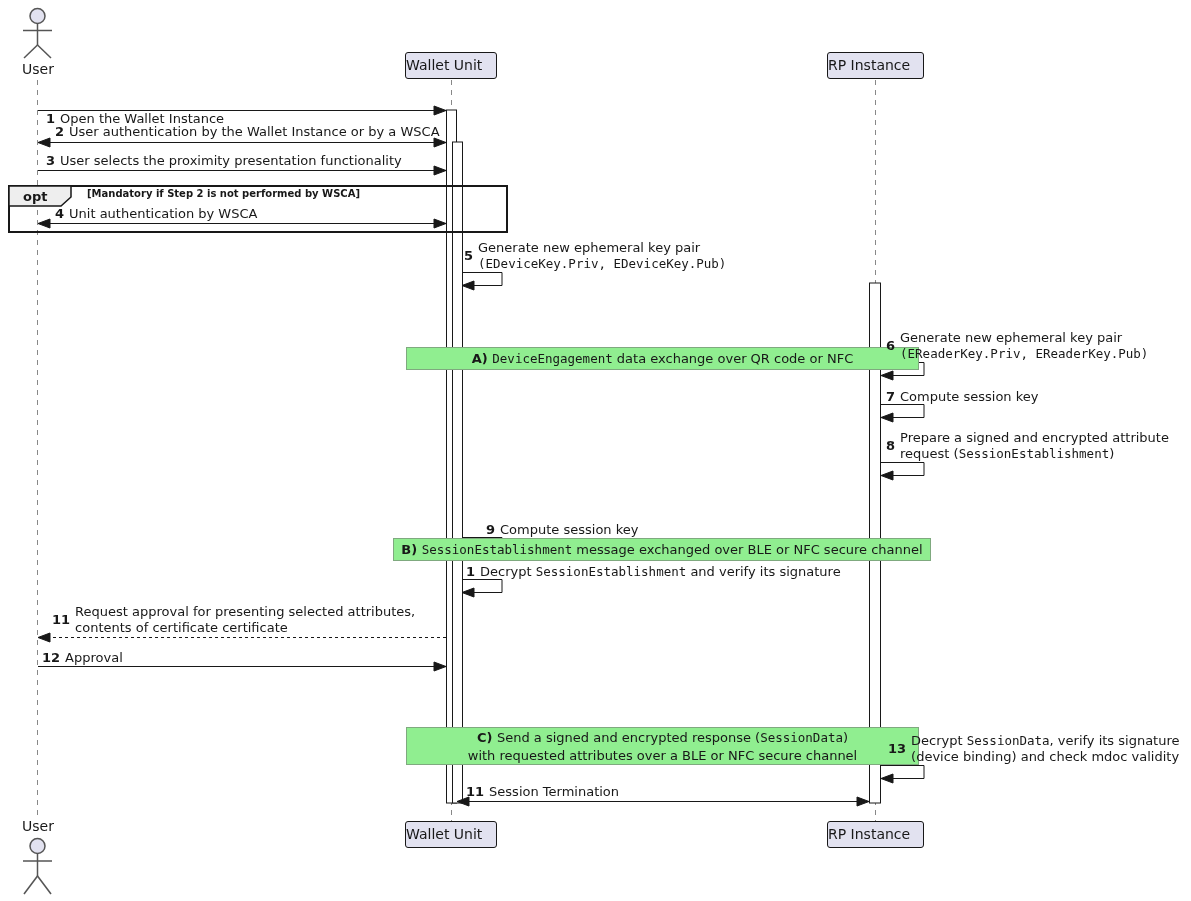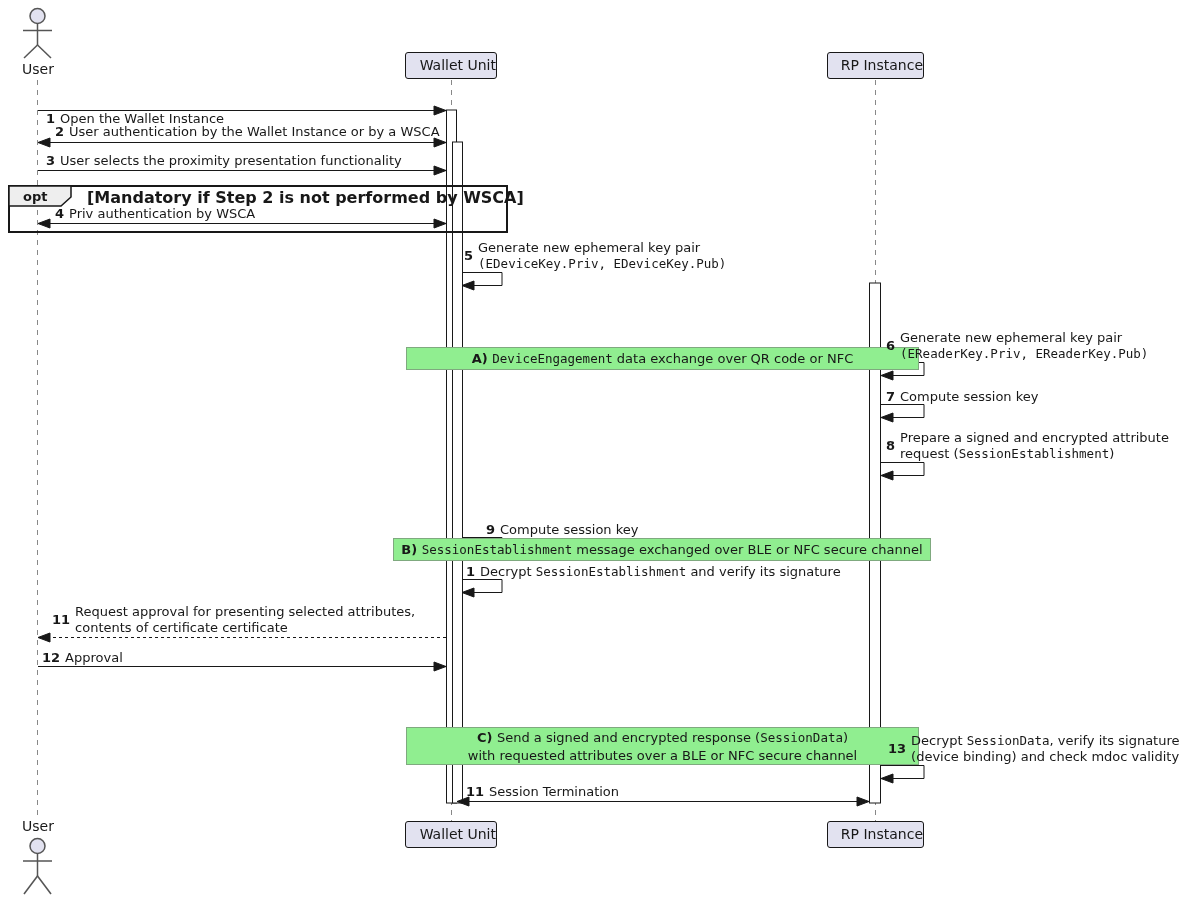--- a/index.html
+++ b/index.html
@@ -1,41 +1,41 @@
 <!DOCTYPE html>
 <html><head>
 <meta charset="utf-8">
 <style>
   html,body{margin:0;padding:0;background:#fff;}
   .diagram{position:relative;width:1191px;height:901px;background:#ffffff;
            font-family:"DejaVu Sans",sans-serif;color:#181818;overflow:hidden;padding-left:20px;}
   svg.layer{position:absolute;left:0;top:0;}
 
   .pbox{position:absolute;box-sizing:border-box;height:27px;background:#E2E2F0;
-        border:1px solid #181818;border-radius:3px;text-align:right;
+        border:1px solid #181818;border-radius:3px;text-align:left;
         font-size:14px;line-height:25px;}
   .alabel{position:absolute;width:56px;text-align:center;font-size:14px;}
 
   .mlabel{position:absolute;font-size:13px;white-space:nowrap;}
   .mlabel b{margin-right:5px;}
   .mlabel span{white-space:pre;}
   .flex{display:flex;align-items:center;}
   .lines{display:block;}
   .ln{display:block;line-height:15.5px;white-space:pre;}
 
   .mono{font-family:"DejaVu Sans Mono",monospace;font-size:12.5px;}
 
   .divider{position:absolute;box-sizing:border-box;background:#90EE90;
            border:1px solid #7FA97F;font-size:13px;text-align:center;line-height:21px;margin-top:46px;}
   .divider span{white-space:pre;}
   .dln{display:block;line-height:18px;}
   .dc{padding-top:1px;}
 
   .kw{position:absolute;font-weight:bold;font-size:13px;}
-  .guard{position:absolute;font-weight:bold;font-size:16px;white-space:nowrap;}
+  .guard{position:absolute;font-weight:bold;font-size:10px;white-space:nowrap;}
 </style>
 </head>
 <body>
 
 <div class="diagram">
 
   <svg class="layer" width="1191" height="901" viewBox="0 0 1191 901">
 
     <g stroke="#888888" stroke-width="1" stroke-dasharray="5,5">
       <line x1="37.5" y1="80" x2="37.5" y2="817"></line>
@@ -152,21 +152,21 @@
     <span class="dln"><b>C) </b><span>Send a signed and encrypted response (</span><span class="mono">SessionData</span><span>)</span></span>
     <span class="dln"><span>with requested attributes over a BLE or NFC secure channel</span></span>
   </div>
 
   <div class="mlabel" style="left:46px;top:111px"><b>1</b><span>Open the Wallet Instance</span></div>
 
   <div class="mlabel" style="left:55px;top:124px"><b>2</b><span>User authentication by the Wallet Instance or by a WSCA</span></div>
 
   <div class="mlabel" style="left:46px;top:153px"><b>3</b><span>User selects the proximity presentation functionality</span></div>
 
-  <div class="mlabel" style="left:55px;top:206px"><b>4</b><span>Priv authentication by WSCA</span></div>
+  <div class="mlabel" style="left:55px;top:206px"><b>4</b><span>Unit authentication by WSCA</span></div>
 
   <div class="mlabel flex" style="left:464px;top:240px">
       <b>5</b>
       <span class="lines"><span class="ln">Generate new ephemeral key pair</span><span class="ln mono">(EDeviceKey.Priv, EDeviceKey.Pub)</span></span>
     </div>
 
   <div class="mlabel flex" style="left:886px;top:330px">
       <b>6</b>
       <span class="lines"><span class="ln">Generate new ephemeral key pair</span><span class="ln mono">(EReaderKey.Priv, EReaderKey.Pub)</span></span>
     </div>

